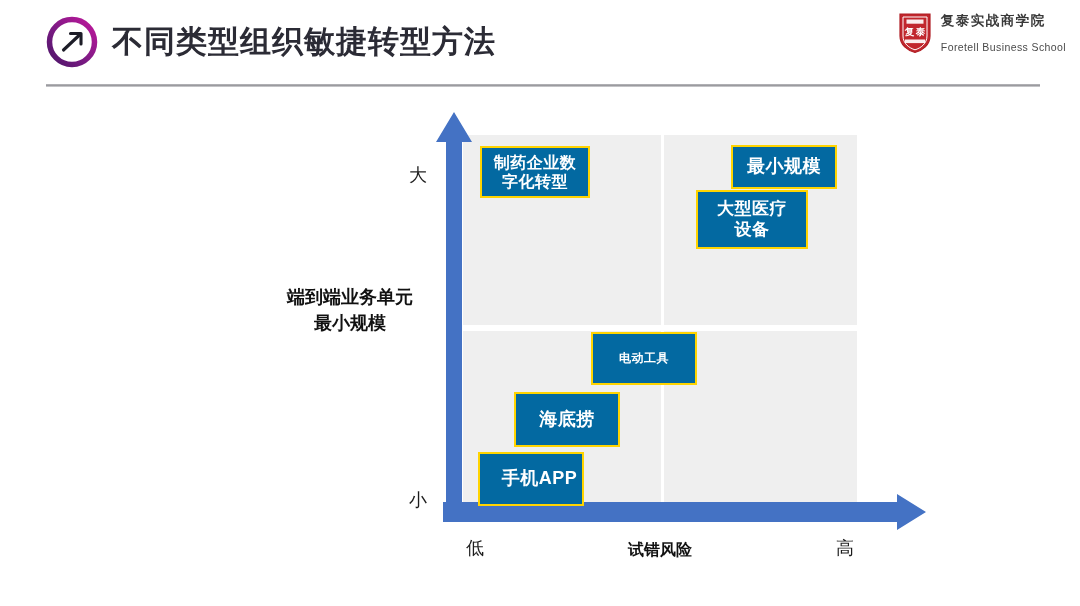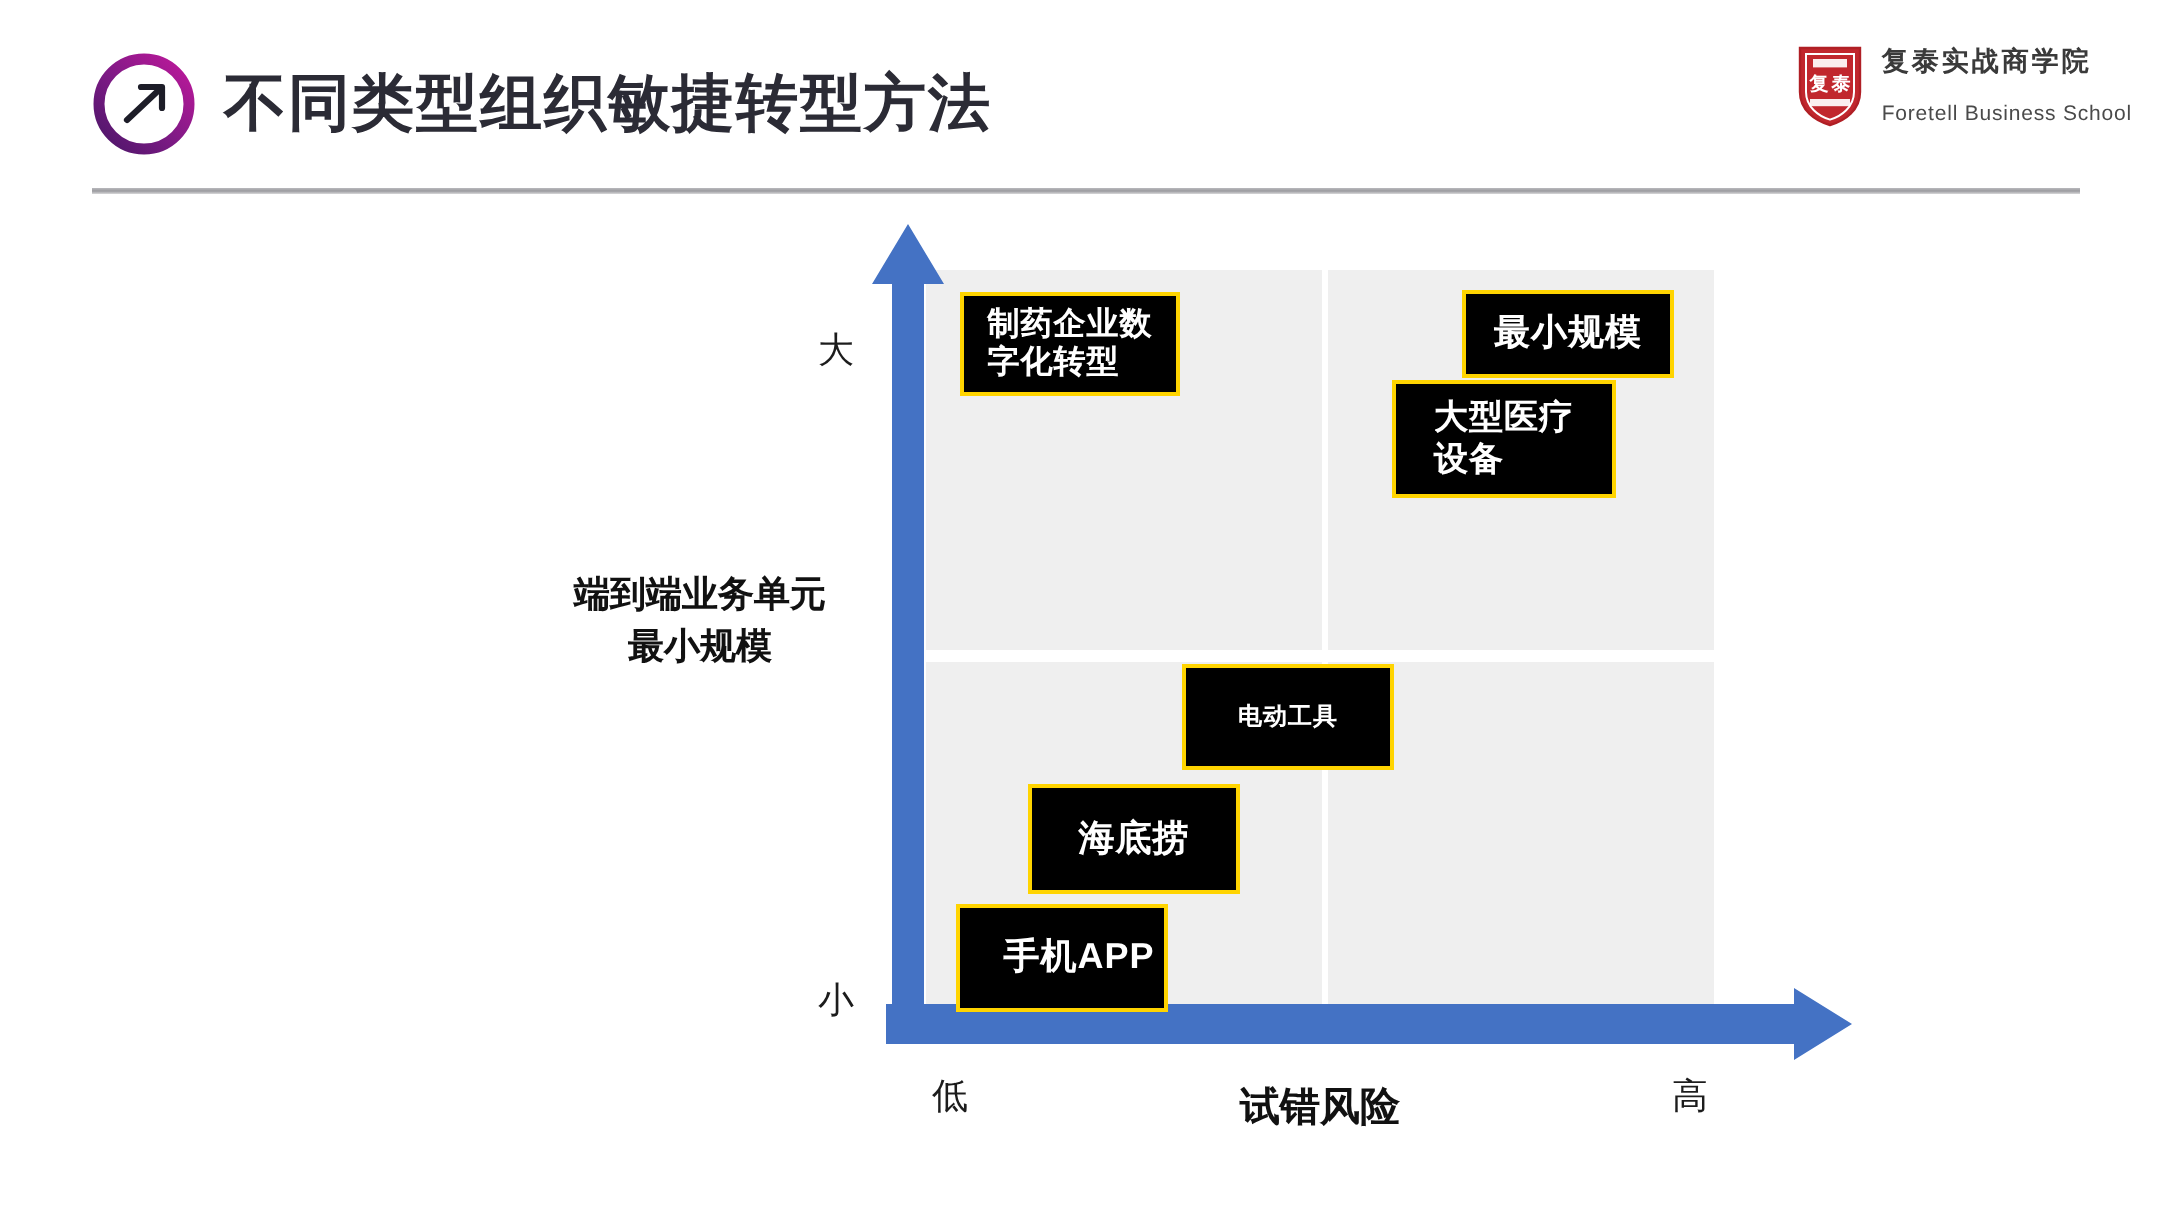--- a/index.html
+++ b/index.html
@@ -15,21 +15,21 @@
     position: relative;
     width: 1080px;
     height: 606px;
     background: #ffffff;
     overflow: hidden;
   }
 
   
   #header {
     position: absolute;
-    left: 0; top: 10px;
+    left: 0; top: 0;
     width: 1080px;
     height: 96px;
   }
   #title-icon {
     position: absolute;
     left: 46px;
     top: 16px;
     width: 52px;
     height: 52px;
   }
@@ -142,36 +142,37 @@
     font-weight: bold;
     color: #111111;
     line-height: 1.42;
   }
   #x-axis-title {
     position: absolute;
     left: 580px;
     top: 540px;
     width: 160px;
     text-align: center;
-    font-size: 20px;
+    font-size: 16px;
     font-weight: bold;
     color: #111111;
   }
 
   
   .item-box {
     position: absolute;
-    background: #000000;
+    background: #0369a1;
     border: 2px solid #ffd400;
     box-sizing: border-box;
     color: #ffffff;
     font-weight: bold;
     display: flex;
     align-items: center;
     justify-content: center;
+    text-align: center;
     line-height: 1.2;
     letter-spacing: 0.5px;
   }
 </style>
 </head>
 <body>
 
 <div id="slide">
 
   <div id="header">

